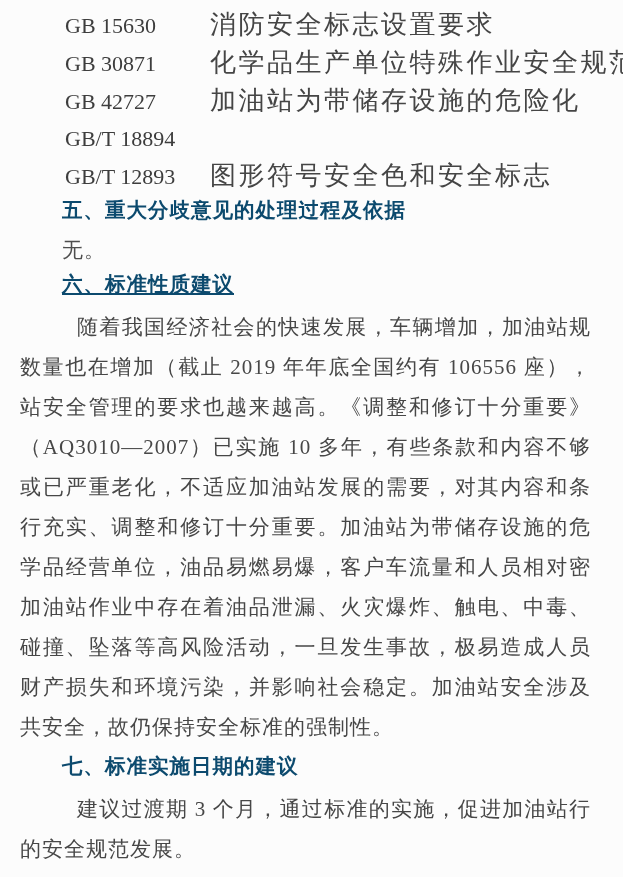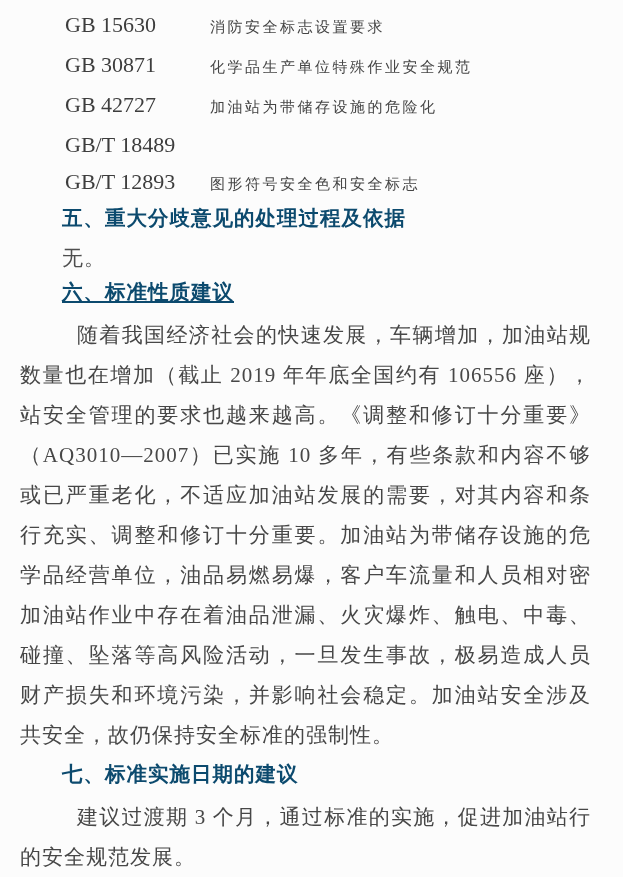--- a/index.html
+++ b/index.html
@@ -29,21 +29,21 @@
     white-space: nowrap;
   }
   .ref-code {
     width: 145px;
     flex: 0 0 145px;
     font-size: 22px;
     color: #3d3d3d;
     font-family: "Liberation Serif", "DejaVu Serif", serif;
   }
   .ref-title {
-    font-size: 15px;
+    font-size: 26px;
     letter-spacing: 2.5px;
     color: #454545;
   }
   
   .section-heading {
     margin: 0 0 0 42px;
     font-family: "Liberation Sans", "DejaVu Sans", sans-serif;
     font-weight: bold;
     font-size: 20.5px;
     letter-spacing: 1px;
@@ -90,21 +90,21 @@
     </div>
     <div class="ref-row">
       <span class="ref-code">GB 30871</span>
       <span class="ref-title">化学品生产单位特殊作业安全规范</span>
     </div>
     <div class="ref-row">
       <span class="ref-code">GB 42727</span>
       <span class="ref-title">加油站为带储存设施的危险化</span>
     </div>
     <div class="ref-row">
-      <span class="ref-code">GB/T 18489</span>
+      <span class="ref-code">GB/T 18894</span>
     </div>
     <div class="ref-row">
       <span class="ref-code">GB/T 12893</span>
       <span class="ref-title">图形符号安全色和安全标志</span>
     </div>
   </div>
 
   <div class="section-heading heading-five">五、重大分歧意见的处理过程及依据</div>
   <div class="none-answer">无。</div>
 

